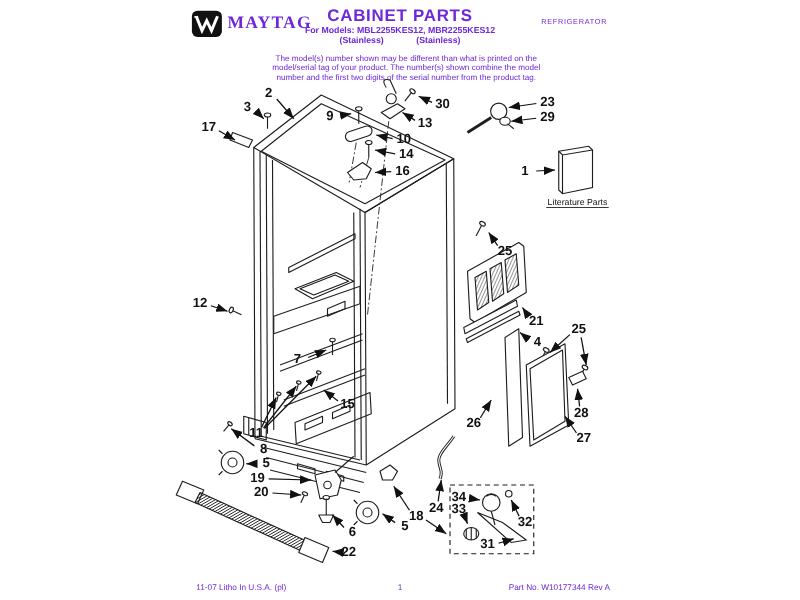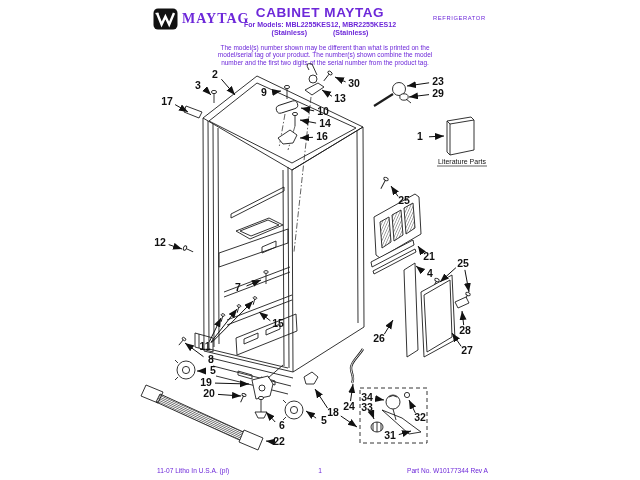--- a/index.html
+++ b/index.html
@@ -31,21 +31,21 @@
   <div class="abs brand">
     <svg width="25" height="22" viewBox="0 0 25 22">
       <rect x="0.5" y="0.5" width="24" height="21" rx="4.5" fill="#111"></rect>
       <path d="M4,5 L8.6,16.5 L12.4,8.5 L16.2,16.5 L21,5" fill="none" stroke="#fff" stroke-width="2.4" stroke-linejoin="miter"></path>
       <path d="M2.5,5.5 L5.5,5.5" stroke="#fff" stroke-width="1.4"></path>
     </svg>
     <span class="brand-word">MAYTAG</span>
   </div>
 
   <div class="abs title-block">
-    <div class="title">CABINET MAYTAG</div>
+    <div class="title">CABINET PARTS</div>
     <div class="models">For Models: MBL2255KES12, MBR2255KES12</div>
     <div class="finishes">
       <span>(Stainless)</span>
       <span>(Stainless)</span>
     </div>
   </div>
 
   <div class="abs doctype">REFRIGERATOR</div>
 
   <div class="abs note">

